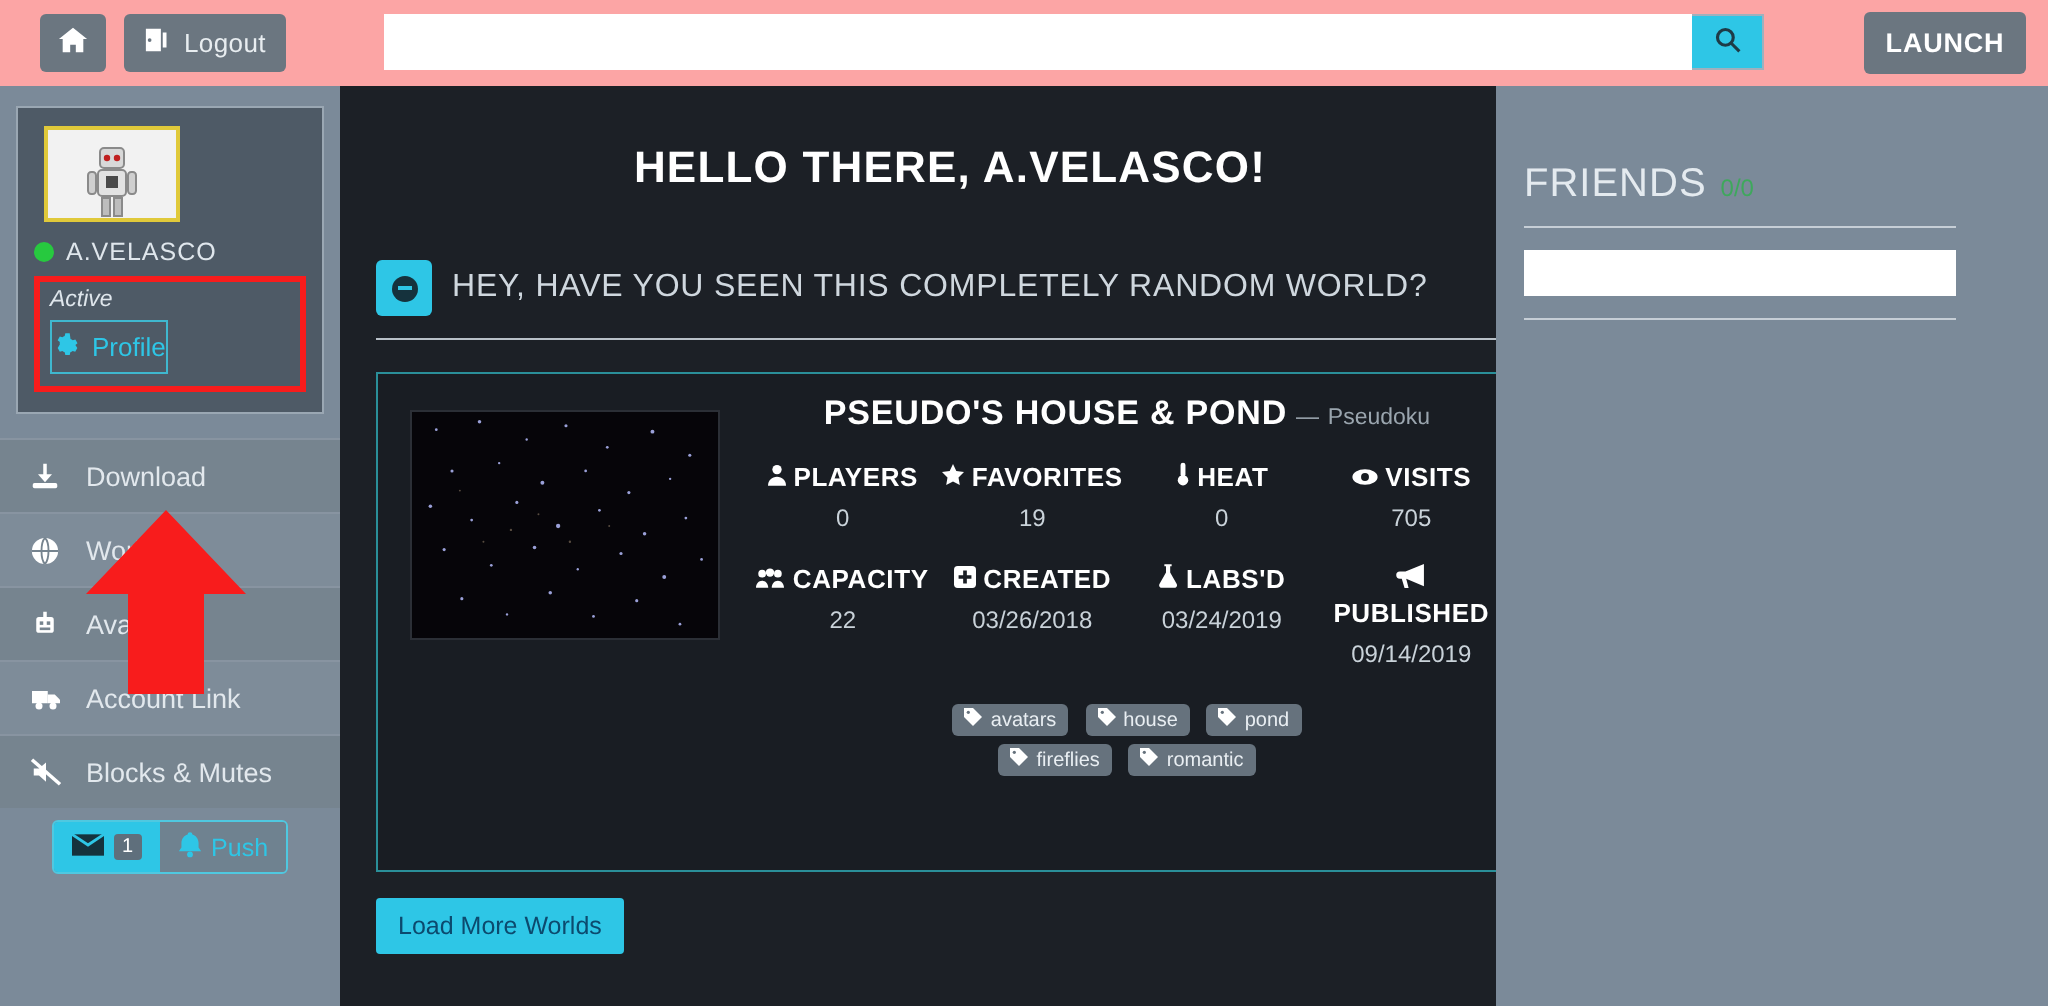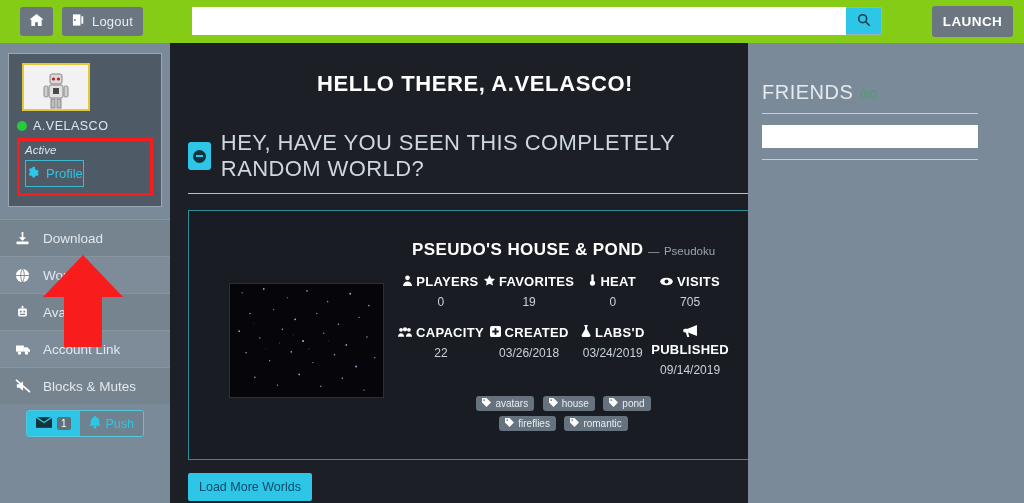--- a/index.html
+++ b/index.html
@@ -7,21 +7,21 @@
     width: 1024px; height: 503px;
     overflow: hidden;
     background: #7b8a99;
     font-family: "Liberation Sans", sans-serif;
   }
   #app { position: relative; width: 1024px; height: 503px; }
 
   
   .topbar {
     position: absolute; left: 0; top: 0; width: 1024px; height: 43px;
-    background: #84cc16;
+    background: #fca5a5;
     display: flex; align-items: center;
   }
   .tb-btn {
     height: 29px; background: #6b7680; color: #fff;
     border: none; border-radius: 3px;
     display: flex; align-items: center; justify-content: center; gap: 5px;
     font-size: 12.5px; color: #e8edf0; cursor: pointer;
   }
   .tb-home { width: 33px; margin-left: 20px; }
   .tb-logout { padding: 0 10px; margin-left: 9px; }
@@ -125,25 +125,25 @@
     display: flex; align-items: center; justify-content: center;
   }
   .collapse-btn .minus {
     width: 13px; height: 13px; border-radius: 50%; background: #15323d;
     position: relative;
   }
   .collapse-btn .minus::after {
     content: ""; position: absolute; left: 3px; top: 5.5px;
     width: 7px; height: 2px; background: #2ec6e6;
   }
-  .section-title { color: #cfd7de; font-size: 22px; letter-spacing: .4px; }
+  .section-title { color: #cfd7de; font-size: 16px; letter-spacing: .4px; }
 
   .world-card {
     margin: 16px 18px 0 18px; border: 1px solid #2a8f99;
-    background: #191d23; height: 250px; display: flex; padding: 32px; align-items: center;
+    background: #191d23; height: 250px; display: flex; padding: 8px;
   }
   .world-thumb {
     width: 155px; height: 115px; background: #07060a;
     border: 1px solid #2b2f36; position: relative; overflow: hidden;
     flex-shrink: 0; margin-top: 10px; margin-left: 8px;
   }
   .world-info { flex: 1; padding-left: 14px; }
   .world-title-row { text-align: center; margin-top: 2px; }
   .world-title {
     color: #fff; font-size: 17px; font-weight: bold; letter-spacing: .4px;

